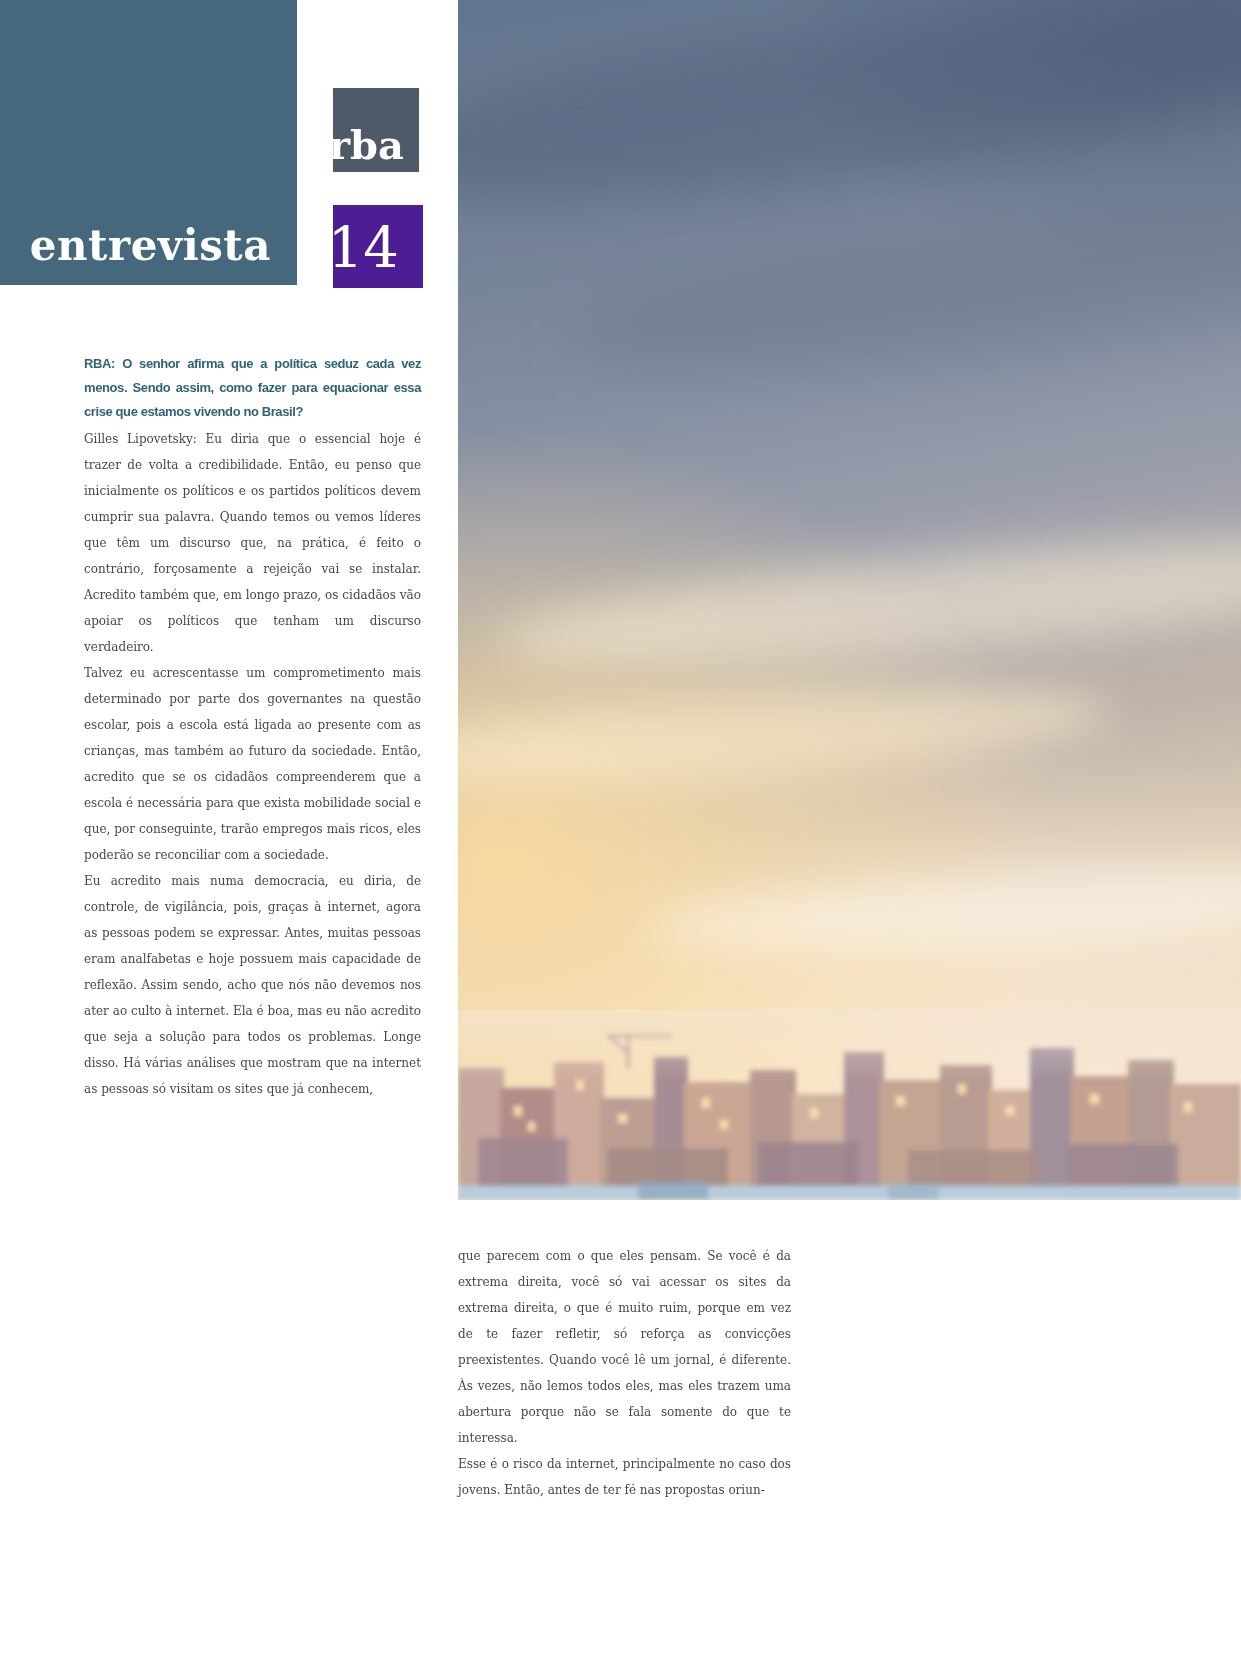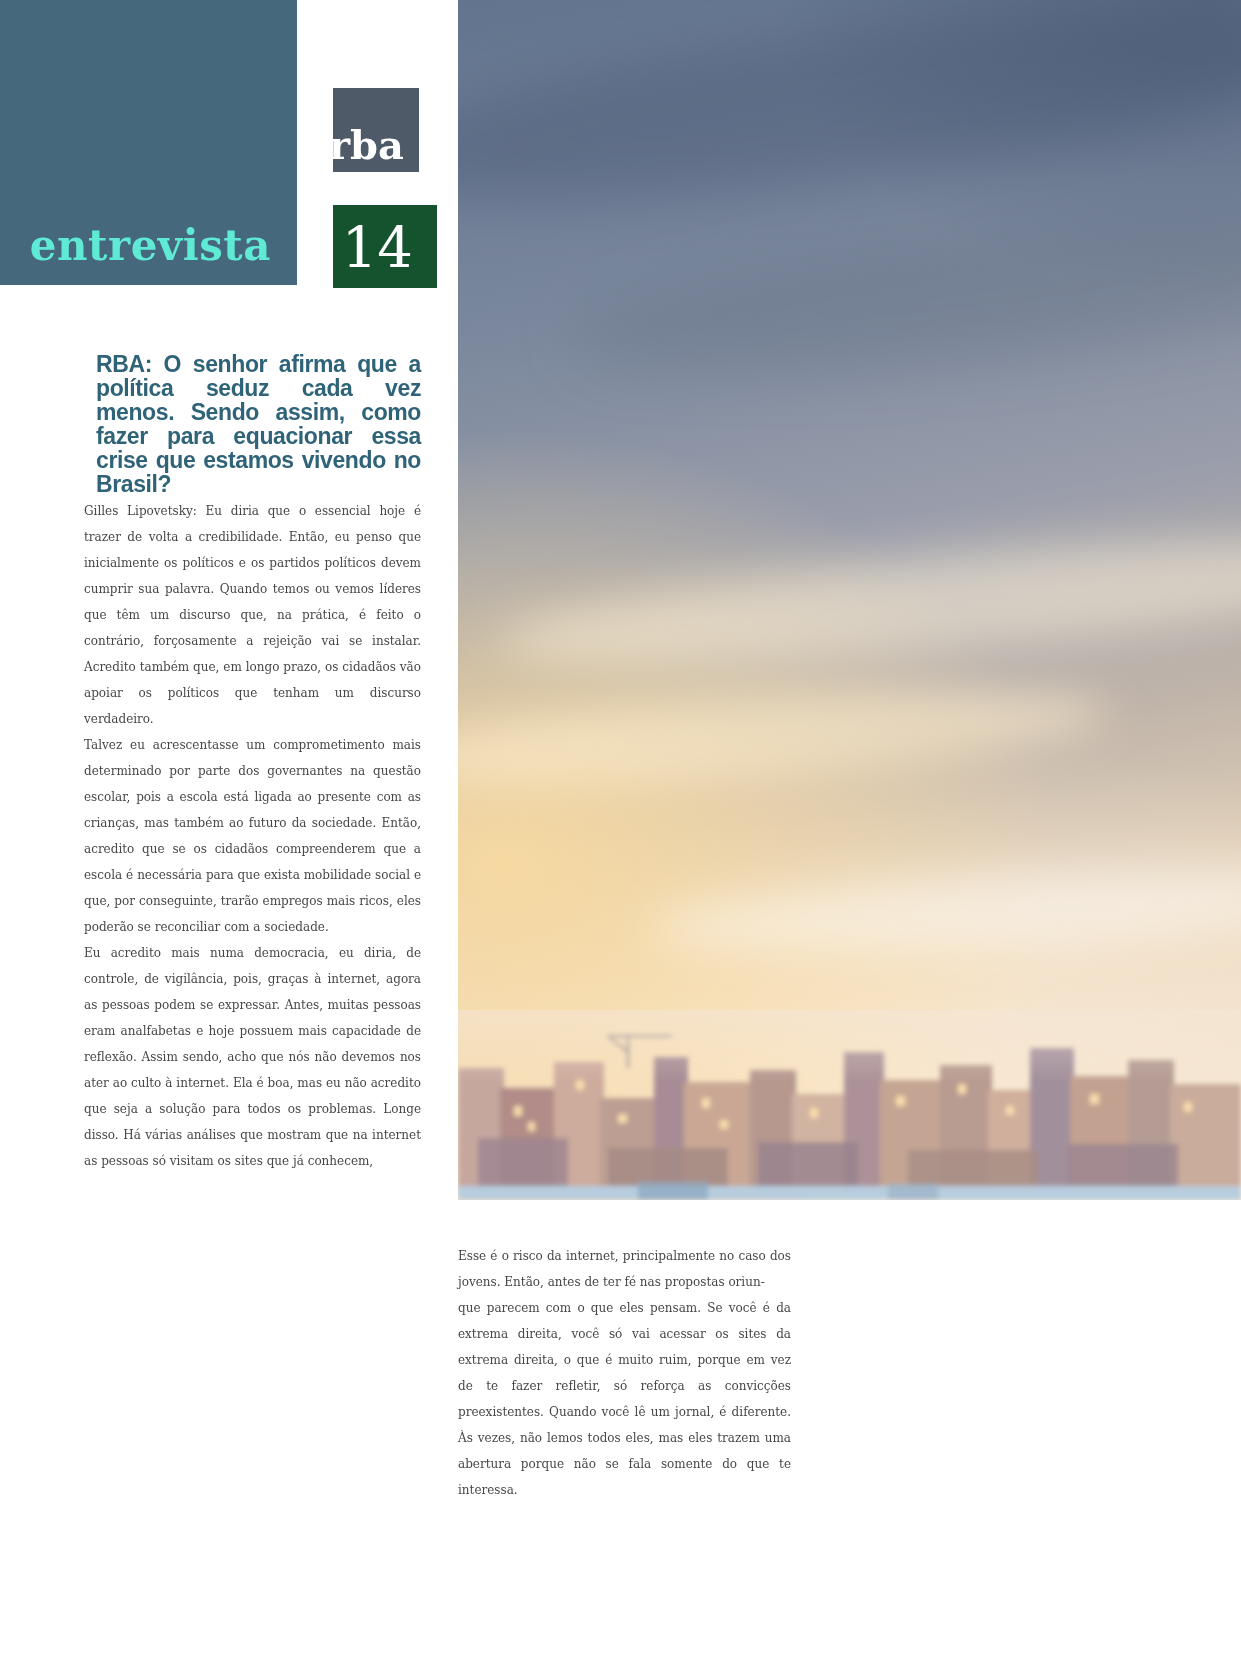--- a/index.html
+++ b/index.html
@@ -10,36 +10,36 @@
     overflow:hidden;
     font-family:"DejaVu Serif", serif;
   }
   
   .banner{
     position:absolute;left:0;top:0;width:297px;height:285px;
     background:#45687d;
   }
   .banner .section-label{
     position:absolute;right:26px;bottom:18px;
-    color:#5eead4;font-family:"DejaVu Serif",serif;font-weight:700;
+    color:#ffffff;font-family:"DejaVu Serif",serif;font-weight:700;
     font-size:42px;letter-spacing:0.5px;line-height:1;
   }
   .logo-block{
     position:absolute;left:333px;top:88px;width:86px;height:84px;
     background:#4e5a67;
     text-align:right;
   }
   .logo-block .logo-text{
     position:absolute;right:15px;bottom:7px;
     color:#ffffff;font-family:"DejaVu Serif",serif;font-weight:700;
     font-size:40px;line-height:1;
   }
   .pagenum-block{
-    position:absolute;left:333px;top:205px;width:104px;height:83px;
-    background:#14532d;
+    position:absolute;left:333px;top:205px;width:90px;height:83px;
+    background:#4c1d95;
   }
   .pagenum-block .pagenum-text{
     position:absolute;right:24px;bottom:12px;
     color:#ffffff;font-family:"DejaVu Serif",serif;font-weight:400;
     font-size:56px;line-height:1;
   }
   
   .photo{
     position:absolute;left:458px;top:0;width:783px;height:1200px;
     margin:0;overflow:hidden;
@@ -65,22 +65,22 @@
   .col-left  {left:84px; top:352px; width:337px;}
   .col-mid   {left:458px;top:1243px;width:333px;}
   .col-right {left:822px;top:1243px;width:333px;}
   .para{margin:0;}
   .para.a{
     font-family:"DejaVu Serif",serif;
     font-size:12px;line-height:26px;font-weight:400;
   }
   .para.q{
     font-family:"Liberation Sans",sans-serif;
-    font-weight:700;font-size:23px;line-height:24px;
-    letter-spacing:-0.4px;color:#2f6378;margin-left:12px;
+    font-weight:700;font-size:13px;line-height:24px;
+    letter-spacing:-0.4px;color:#2f6378;
   }
   .para.q + .para.a{margin-top:2px;}
   .para.a + .para.q{margin-top:34px;}
 </style>
 </head>
 <body>
 
 <div class="page">
 
   <div class="banner">
@@ -167,20 +167,20 @@
   </figure>
 
   <main>
     <div class="col col-left">
         <p class="para q">RBA: O senhor afirma que a política seduz cada vez menos. Sendo assim, como fazer para equacionar essa crise que estamos vivendo no Brasil?</p>
         <p class="para a">Gilles Lipovetsky: Eu diria que o essencial hoje é trazer de volta a credibilidade. Então, eu penso que inicialmente os políticos e os partidos políticos devem cumprir sua palavra. Quando temos ou vemos líderes que têm um discurso que, na prática, é feito o contrário, forçosamente a rejeição vai se instalar. Acredito também que, em longo prazo, os cidadãos vão apoiar os políticos que tenham um discurso verdadeiro.</p>
         <p class="para a">Talvez eu acrescentasse um comprometimento mais determinado por parte dos governantes na questão escolar, pois a escola está ligada ao presente com as crianças, mas também ao futuro da sociedade. Então, acredito que se os cidadãos compreenderem que a escola é necessária para que exista mobilidade social e que, por conseguinte, trarão empregos mais ricos, eles poderão se reconciliar com a sociedade.</p>
         <p class="para a">Eu acredito mais numa democracia, eu diria, de controle, de vigilância, pois, graças à internet, agora as pessoas podem se expressar. Antes, muitas pessoas eram analfabetas e hoje possuem mais capacidade de reflexão. Assim sendo, acho que nós não devemos nos ater ao culto à internet. Ela é boa, mas eu não acredito que seja a solução para todos os problemas. Longe disso. Há várias análises que mostram que na internet as pessoas só visitam os sites que já conhecem,</p>
       </div>
     <div class="col col-mid">
+        <p class="para a">que parecem com o que eles pensam. Se você é da extrema direita, você só vai acessar os sites da extrema direita, o que é muito ruim, porque em vez de te fazer refletir, só reforça as convicções preexistentes. Quando você lê um jornal, é diferente. Às vezes, não lemos todos eles, mas eles trazem uma abertura porque não se fala somente do que te interessa.</p>
         <p class="para a">Esse é o risco da internet, principalmente no caso dos jovens. Então, antes de ter fé nas propostas oriun-</p>
-        <p class="para a">que parecem com o que eles pensam. Se você é da extrema direita, você só vai acessar os sites da extrema direita, o que é muito ruim, porque em vez de te fazer refletir, só reforça as convicções preexistentes. Quando você lê um jornal, é diferente. Às vezes, não lemos todos eles, mas eles trazem uma abertura porque não se fala somente do que te interessa.</p>
       </div>
     <div class="col col-right">
       </div>
   </main>
 
 </div>
 
 </body></html>

